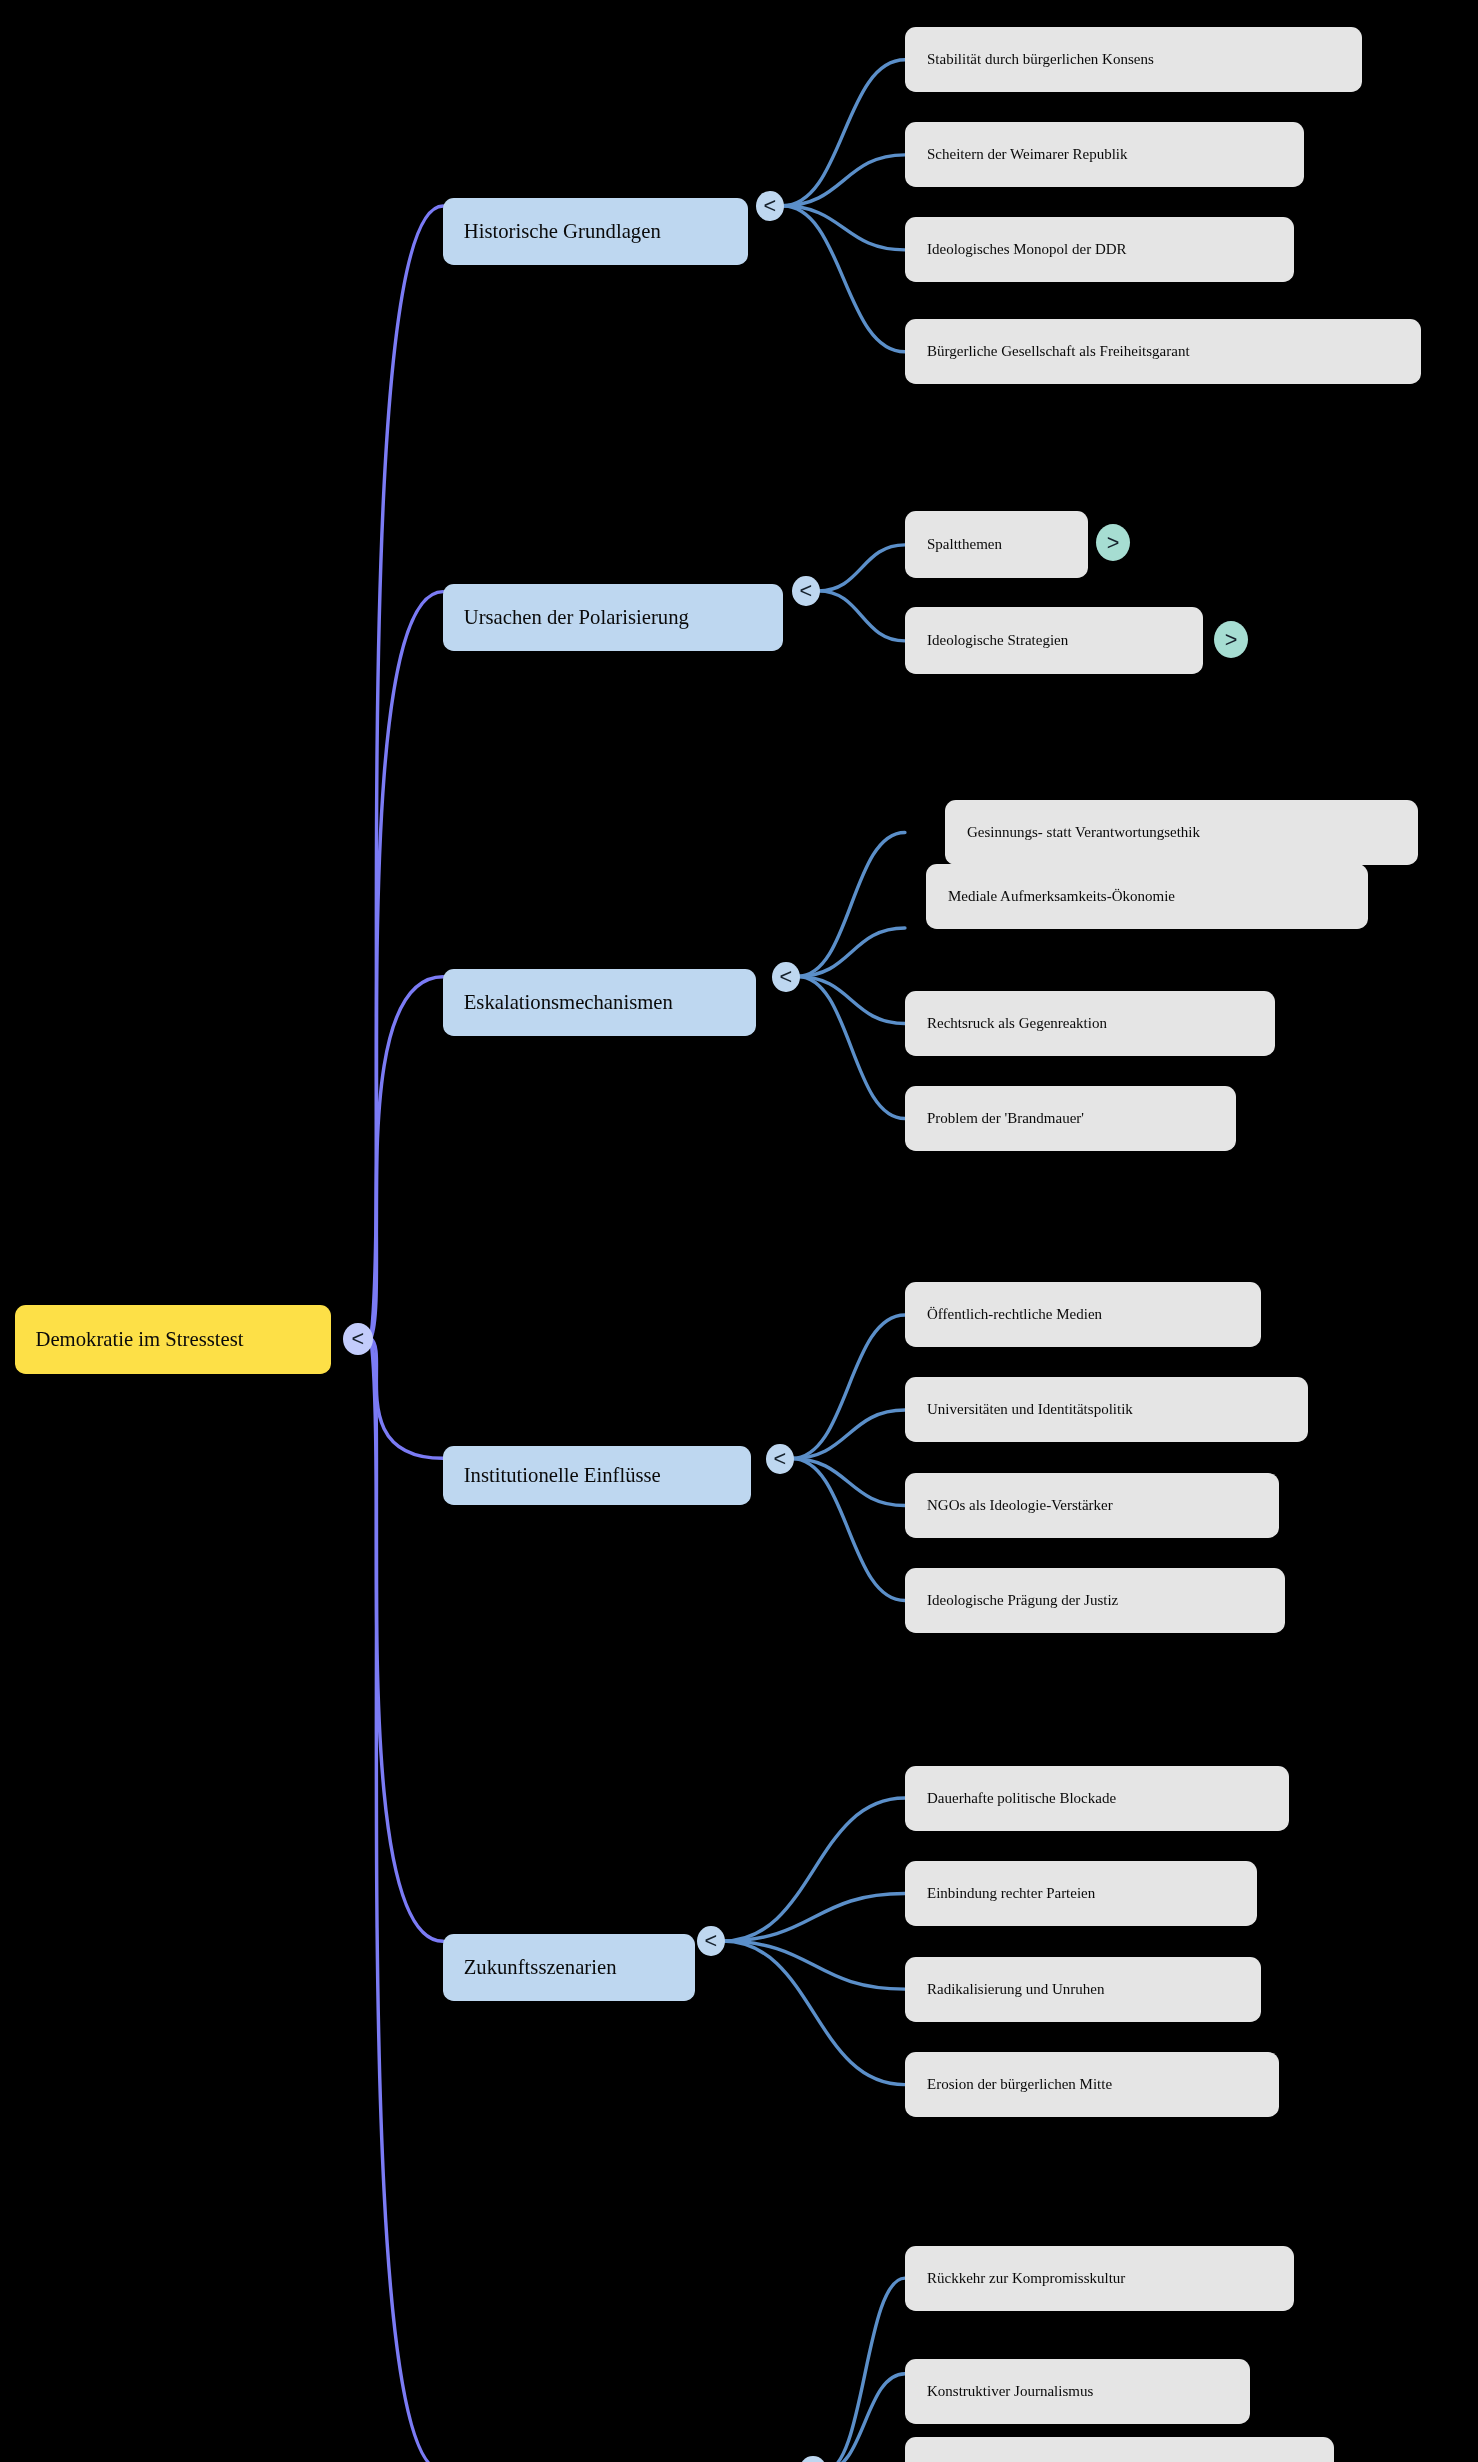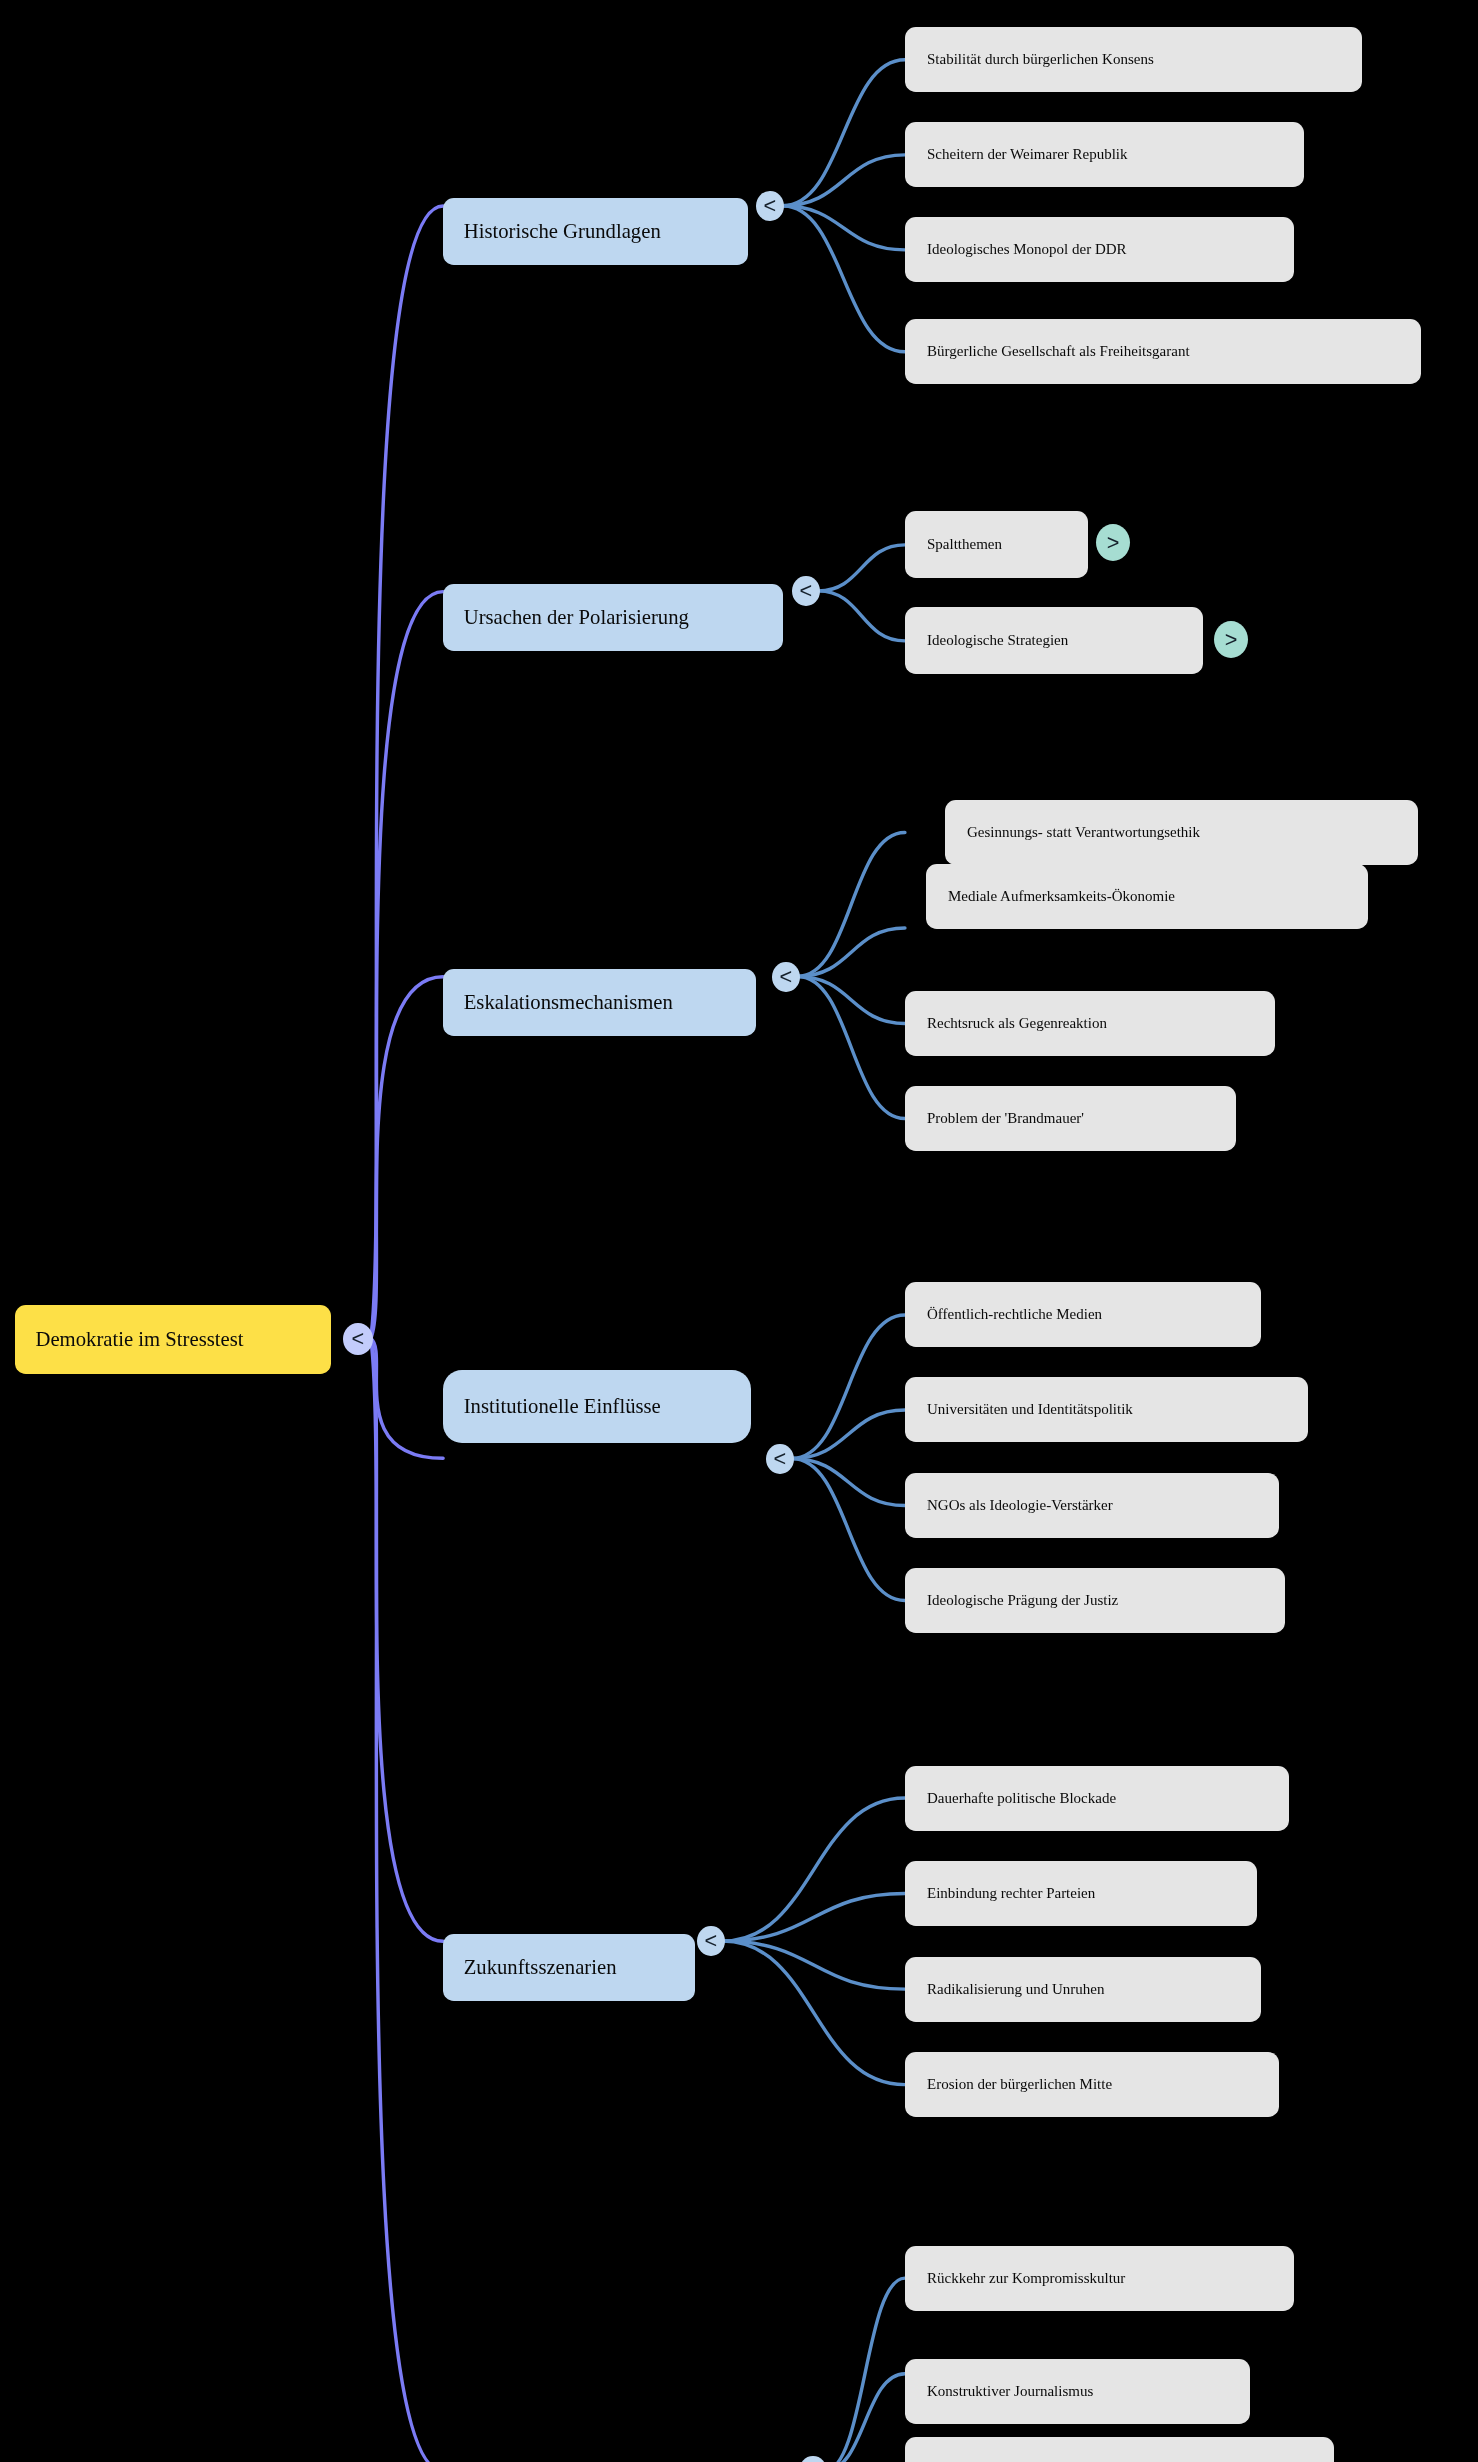--- a/index.html
+++ b/index.html
@@ -126,21 +126,21 @@
       </div>
       <div class="node node-leaf" style="left: 905px; top: 864px; width: 442px; height: 65px; margin-left: 21px;">
         <span>Mediale Aufmerksamkeits-Ökonomie</span>
       </div>
       <div class="node node-leaf" style="left: 905px; top: 991px; width: 370px; height: 65px;">
         <span>Rechtsruck als Gegenreaktion</span>
       </div>
       <div class="node node-leaf" style="left: 905px; top: 1086px; width: 331px; height: 65px;">
         <span>Problem der 'Brandmauer'</span>
       </div>
-      <div class="node node-l1" style="left: 443px; top: 1344px; width: 308px; height: 73px; border-radius: 19px;">
+      <div class="node node-l1" style="left: 443px; top: 1420px; width: 308px; height: 59px;">
         <span>Institutionelle Einflüsse</span>
       </div>
       <div class="collapse collapse-l1" style="left: 766px; top: 1444px; width: 27.6px; height: 30px;">&lt;</div>
       <div class="node node-leaf" style="left: 905px; top: 1282px; width: 356px; height: 65px;">
         <span>Öffentlich-rechtliche Medien</span>
       </div>
       <div class="node node-leaf" style="left: 905px; top: 1377px; width: 403px; height: 65px;">
         <span>Universitäten und Identitätspolitik</span>
       </div>
       <div class="node node-leaf" style="left: 905px; top: 1473px; width: 374px; height: 65px;">

